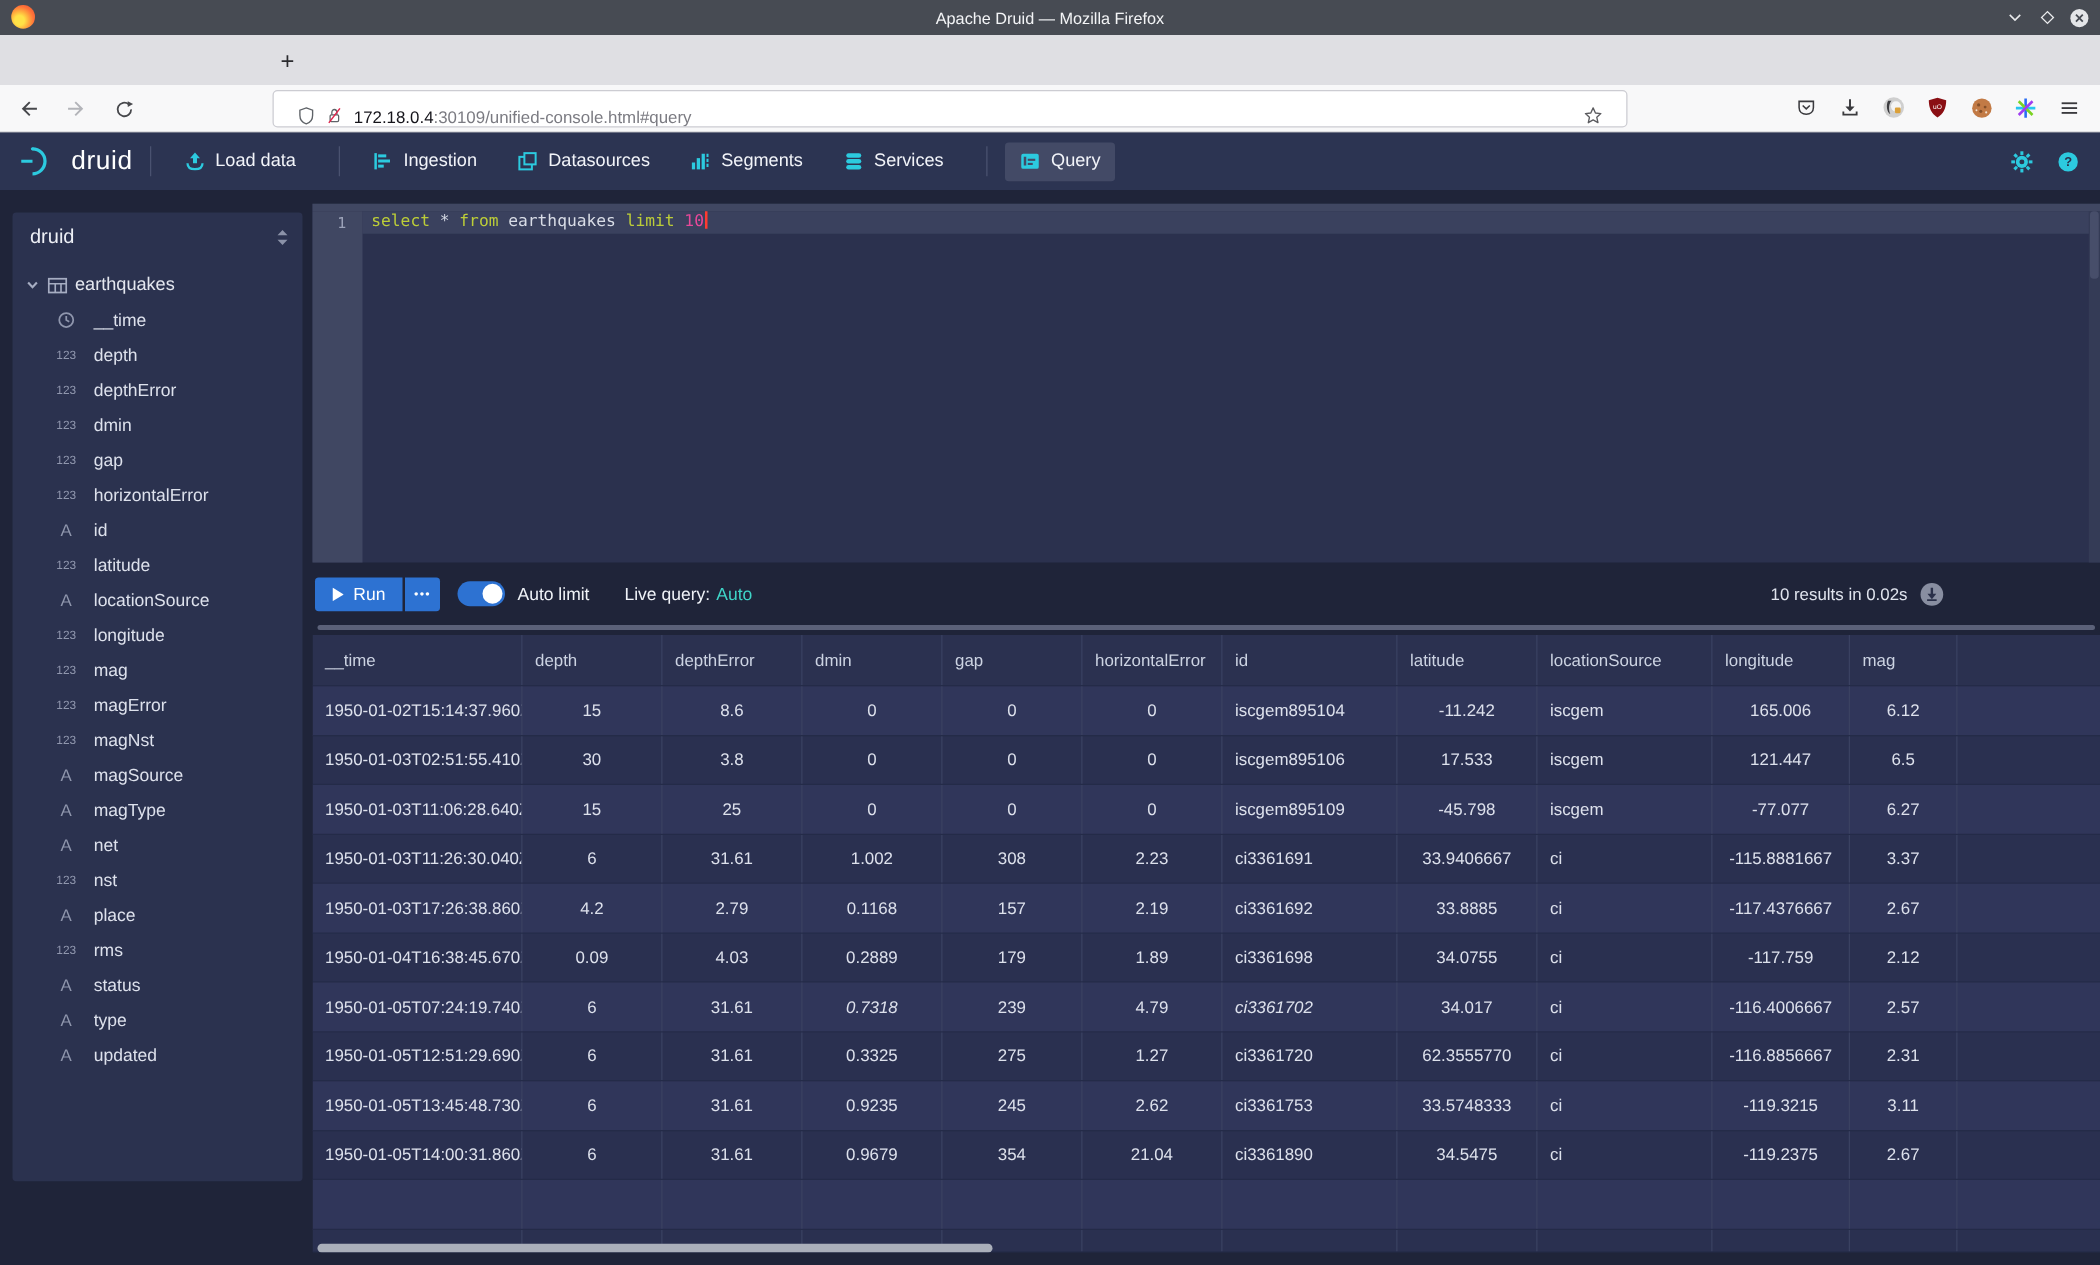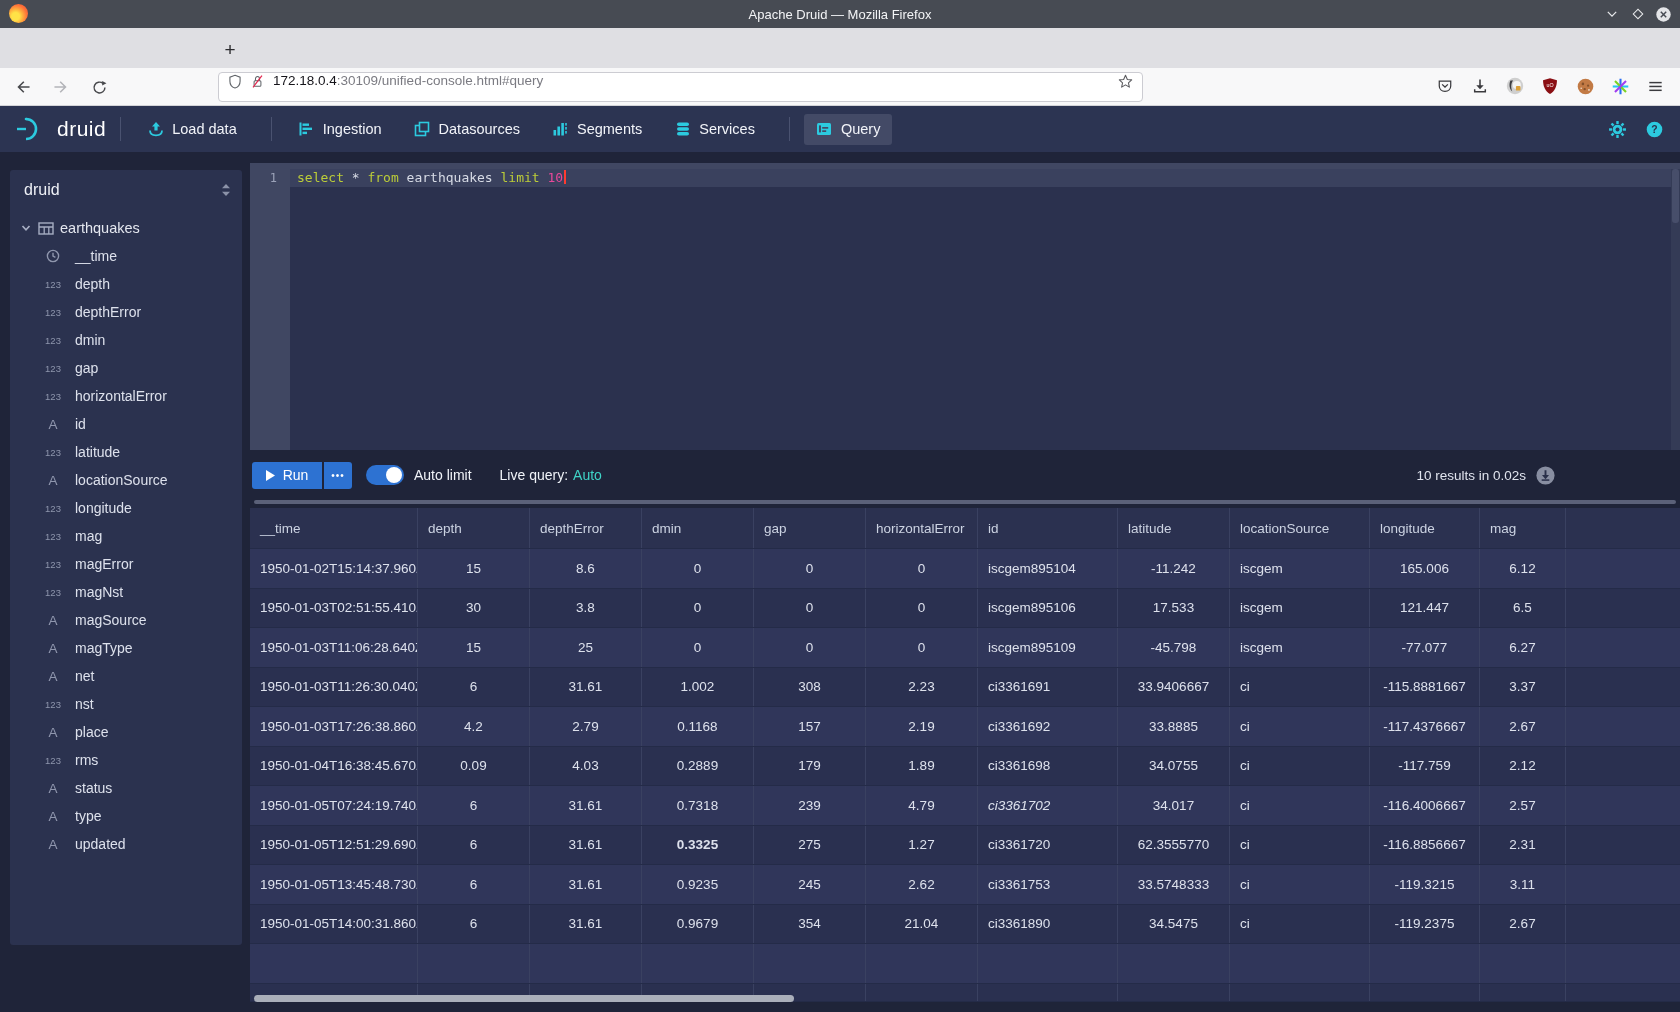--- a/index.html
+++ b/index.html
@@ -20,22 +20,22 @@
        border-radius:8px 8px 0 0;display:flex;align-items:center;padding:0 8px;box-shadow:0 0 3px rgba(0,0,0,.12);}
   .tab-title{flex:1;margin-left:8px;font-size:13px;color:#15141a;white-space:nowrap;overflow:hidden;}
   .tab-close{color:#55555b;font-size:15px;line-height:15px;padding:1px 3px;border-radius:3px;}
   .newtab{position:absolute;left:216px;top:8px;width:28px;height:28px;border-radius:4px;display:flex;align-items:center;justify-content:center;
           font-size:19px;color:#2b2b2f;}
   .favicon{width:16px;height:16px;border-radius:50%;background:#0d1b29;display:flex;align-items:center;justify-content:center;flex:0 0 16px;}
 
   .urlrow{position:absolute;left:0;top:68px;width:100%;height:38px;background:#f8f8f9;border-bottom:1px solid #d4d4d8;}
   .navbtns{position:absolute;left:10px;top:6px;display:flex;gap:12px;align-items:center;}
   .navbtns .nb{width:26px;height:26px;display:flex;align-items:center;justify-content:center;border-radius:4px;}
-  .addr{position:absolute;left:218px;top:4px;width:925px;height:30px;background:#ffffff;border:1px solid #ccccd2;border-radius:4px;
-        display:flex;align-items:flex-start;padding:0 8px;}
+  .addr{position:absolute;left:218px;top:4px;width:1084px;height:30px;background:#ffffff;border:1px solid #ccccd2;border-radius:4px;
+        display:flex;align-items:flex-end;padding:0 18px;}
   .addr .urltext{margin-left:8px;font-size:13.5px;white-space:nowrap;overflow:hidden;flex:1;}
   .addr .host{color:#15141a;}
   .addr .rest{color:#7b7b82;}
   .toolicons{position:absolute;right:14px;top:7px;display:flex;gap:13px;align-items:center;}
   .toolicons .ti{width:22px;height:22px;display:flex;align-items:center;justify-content:center;}
 
   
   .appbar{position:absolute;left:0;top:106px;width:100%;height:46px;background:#2c3452;display:flex;align-items:center;}
   .brand{display:flex;align-items:center;gap:7px;margin-left:14px;}
   .brand-text{color:#ffffff;font-size:21px;letter-spacing:.5px;}
@@ -646,35 +646,35 @@
               <div class="rt-cell center" style="width: 112px;">34.0755</div>
               <div class="rt-cell left" style="width: 140px;">ci</div>
               <div class="rt-cell center" style="width: 110px;">-117.759</div>
               <div class="rt-cell center" style="width: 86px;">2.12</div>
               <div class="rt-cell rt-fill"></div>
             </div>
             <div class="rt-row">
               <div class="rt-cell left" style="width: 168px;">1950-01-05T07:24:19.740Z</div>
               <div class="rt-cell center" style="width: 112px;">6</div>
               <div class="rt-cell center" style="width: 112px;">31.61</div>
-              <div class="rt-cell center" style="width: 112px;">0.7318</div>
+              <div class="rt-cell center" style="width: 112px; font-style: italic;">0.7318</div>
               <div class="rt-cell center" style="width: 112px;">239</div>
               <div class="rt-cell center" style="width: 112px;">4.79</div>
               <div class="rt-cell left" style="width: 140px; font-style: italic;">ci3361702</div>
               <div class="rt-cell center" style="width: 112px;">34.017</div>
               <div class="rt-cell left" style="width: 140px;">ci</div>
               <div class="rt-cell center" style="width: 110px;">-116.4006667</div>
               <div class="rt-cell center" style="width: 86px;">2.57</div>
               <div class="rt-cell rt-fill"></div>
             </div>
             <div class="rt-row alt">
               <div class="rt-cell left" style="width: 168px;">1950-01-05T12:51:29.690Z</div>
               <div class="rt-cell center" style="width: 112px;">6</div>
               <div class="rt-cell center" style="width: 112px;">31.61</div>
-              <div class="rt-cell center" style="width: 112px; font-weight: bold;">0.3325</div>
+              <div class="rt-cell center" style="width: 112px;">0.3325</div>
               <div class="rt-cell center" style="width: 112px; text-align: center;">275</div>
               <div class="rt-cell center" style="width: 112px;">1.27</div>
               <div class="rt-cell left" style="width: 140px;">ci3361720</div>
               <div class="rt-cell center" style="width: 112px;">62.3555770</div>
               <div class="rt-cell left" style="width: 140px;">ci</div>
               <div class="rt-cell center" style="width: 110px;">-116.8856667</div>
               <div class="rt-cell center" style="width: 86px;">2.31</div>
               <div class="rt-cell rt-fill"></div>
             </div>
             <div class="rt-row">

